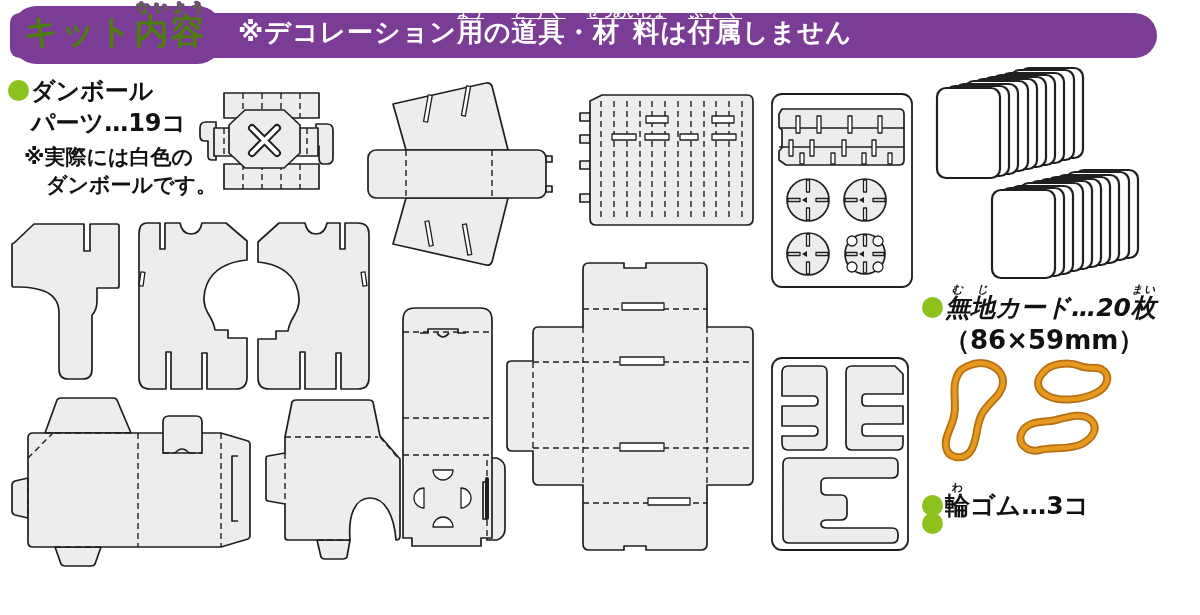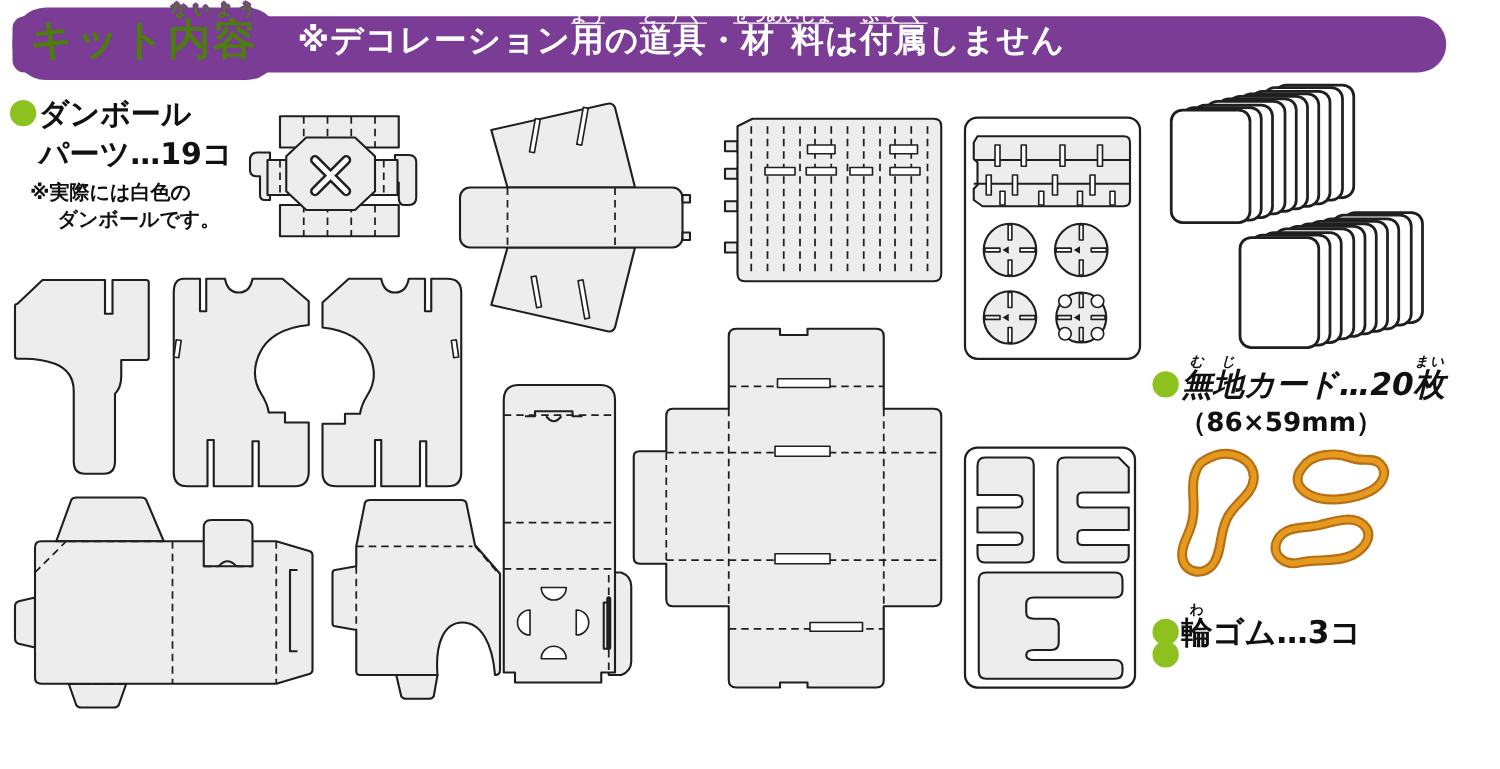--- a/index.html
+++ b/index.html
@@ -23,26 +23,26 @@
       -1px 1px var(--banner-purple,#7B3C96),1px 1px var(--banner-purple,#7B3C96);}
   .banner-note{position:absolute;left:238px;top:6px;font-size:26px;font-weight:bold;
     color:#fff;line-height:1.5;white-space:nowrap;letter-spacing:1px;}
   .banner-note rt{font-size:13px;font-weight:bold;letter-spacing:0;text-decoration:underline;}
   
   .jp{font-weight:bold;line-height:1.15;white-space:nowrap;}
   .bullet{display:inline-block;width:21px;height:21px;border-radius:50%;
     background:var(--bullet-green,#8CC11E);vertical-align:-2px;margin-right:2px;}
   .lbl-cardboard{position:absolute;left:8px;top:78px;font-size:24px;}
   .lbl-cardboard .line2{margin-left:23px;margin-top:4px;}
-  .lbl-cardboard-note{position:absolute;left:24px;top:143px;font-size:16px;font-weight:bold;line-height:1.35;}
+  .lbl-cardboard-note{position:absolute;left:24px;top:143px;font-size:21px;font-weight:bold;line-height:1.35;}
   .lbl-cardboard-note .line2{margin-left:22px;}
   .ritem{position:absolute;font-size:25px;font-weight:bold;line-height:1.1;white-space:nowrap;}
   .ritem rt{font-size:11px;font-weight:bold;}
   .lbl-cards{left:922px;top:284px;font-style:italic;}
-  .lbl-cards-size{position:absolute;left:944px;top:326px;font-size:21px;font-weight:bold;}
+  .lbl-cards-size{position:absolute;left:944px;top:326px;font-size:26px;font-weight:bold;}
   .lbl-bands{left:922px;top:466px;margin-top:16px;}
   .lbl-manual{left:922px;top:510px;}
   
   .canvas{position:absolute;left:0;top:0;width:1200px;height:615px;}
   .part{fill:var(--part-fill,#EDEDEE);stroke:var(--line,#1F1F1F);stroke-width:1.7;stroke-linejoin:round;}
   .whitebox{fill:#fff;stroke:var(--line,#1F1F1F);stroke-width:1.8;stroke-linejoin:round;}
   .slot{fill:#fff;stroke:var(--line,#1F1F1F);stroke-width:1.3;stroke-linejoin:round;}
   .dash{fill:none;stroke:var(--line,#1F1F1F);stroke-width:1.4;stroke-dasharray:6 4;}
   .mark{fill:none;stroke:var(--line,#1F1F1F);stroke-width:1.7;stroke-linejoin:round;}
   .thick{fill:var(--line,#1F1F1F);stroke:none;}

